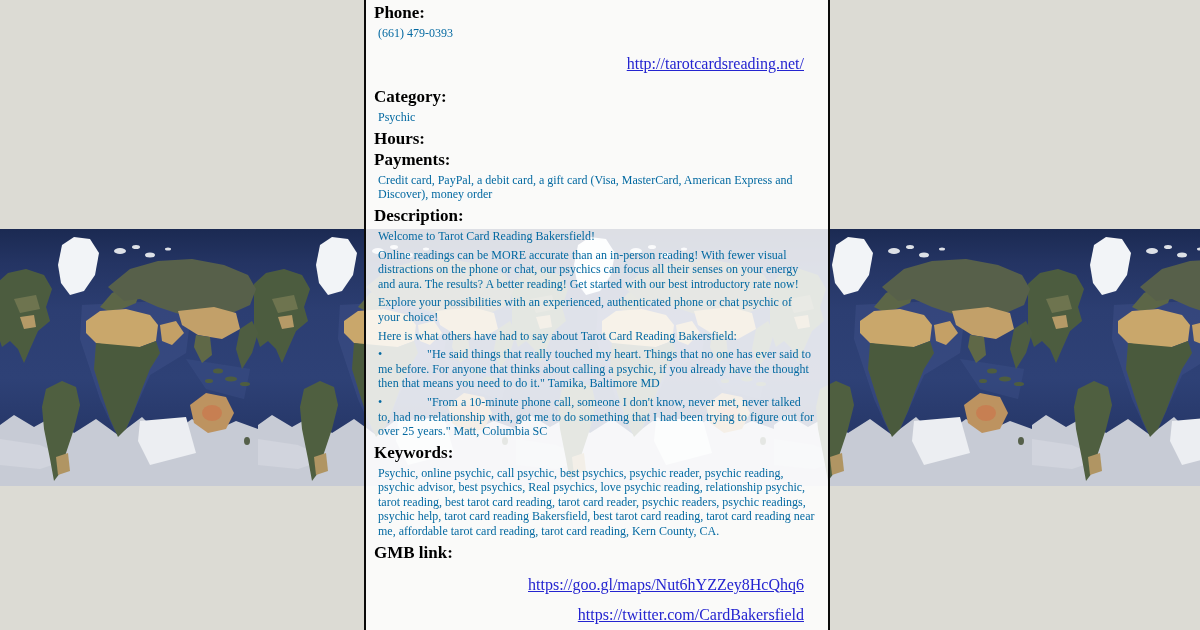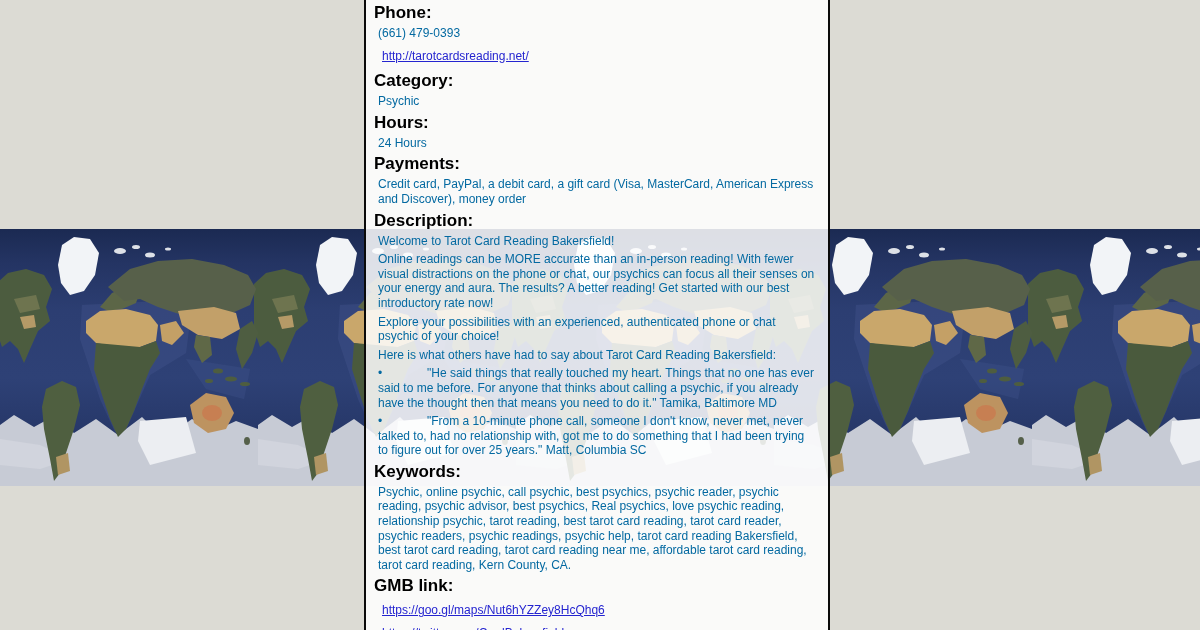--- a/index.html
+++ b/index.html
@@ -11,32 +11,33 @@
   .map-band{
     position:absolute;left:0;top:229px;width:1200px;height:257px;z-index:1;
   }
   .card{
     position:absolute;left:364px;top:0;width:466px;height:630px;z-index:2;
     box-sizing:border-box;
     background:rgba(255,255,255,0.85);
     border-left:2px solid #0a0a0a;border-right:2px solid #0a0a0a;
     padding:1px 8px 0 8px;
     overflow:hidden;
+    font-family:Liberation Serif, serif;
   }
   .card h2{
     font-size:17px;line-height:19px;font-weight:bold;color:#000;
     margin:2px 0 1px 0;padding:0;letter-spacing:0;
   }
   .card h2.italic{font-style:italic;}
   .card .line{
     font-size:12px;line-height:14.6px;color:#0369a1;margin:4px;padding:0;
   }
   .card .bullet-dot{display:inline-block;width:49px;}
   .card a{color:#2424d0;text-decoration:underline;cursor:pointer;}
-  .card .linkline{font-size:12px;line-height:14.6px;margin:8px;}
+  .card .linkline{font-size:16px;line-height:14.6px;margin:16px;text-align:right;}
 </style>
 </head>
 <body>
 
 <div class="map-band">
   <svg width="1200" height="257" viewBox="0 0 1200 257" xmlns="http://www.w3.org/2000/svg">
     <defs>
       <linearGradient id="oceanGrad" x1="0" y1="0" x2="0" y2="1">
         <stop offset="0" stop-color="#1b2a52"></stop>
         <stop offset="0.13" stop-color="#243463"></stop>
@@ -117,21 +118,20 @@
 </div>
 
 <div class="card">
   <div id="sections">
       <h2>Phone:</h2>
       <div class="line">(661) 479-0393</div>
       <div class="linkline"><a href="#">http://tarotcardsreading.net/</a></div>
       <h2>Category:</h2>
       <div class="line">Psychic</div>
       <h2>Hours:</h2>
-      <div class="line">24 Hours</div>
       <h2>Payments:</h2>
       <div class="line">Credit card, PayPal, a debit card, a gift card (Visa, MasterCard, American Express and Discover), money order</div>
       <h2>Description:</h2>
       <div class="line">Welcome to Tarot Card Reading Bakersfield!</div>
       <div class="line">Online readings can be MORE accurate than an in-person reading! With fewer visual distractions on the phone or chat, our psychics can focus all their senses on your energy and aura. The results? A better reading! Get started with our best introductory rate now!</div>
       <div class="line">Explore your possibilities with an experienced, authenticated phone or chat psychic of your choice!</div>
       <div class="line">Here is what others have had to say about Tarot Card Reading Bakersfield:</div>
       <div class="line"><span class="bullet-dot">•</span><span>"He said things that really touched my heart. Things that no one has ever said to me before. For anyone that thinks about calling a psychic, if you already have the thought then that means you need to do it." Tamika, Baltimore MD</span></div>
       <div class="line"><span class="bullet-dot">•</span><span>"From a 10-minute phone call, someone I don't know, never met, never talked to, had no relationship with, got me to do something that I had been trying to figure out for over 25 years." Matt, Columbia SC</span></div>
       <h2>Keywords:</h2>

